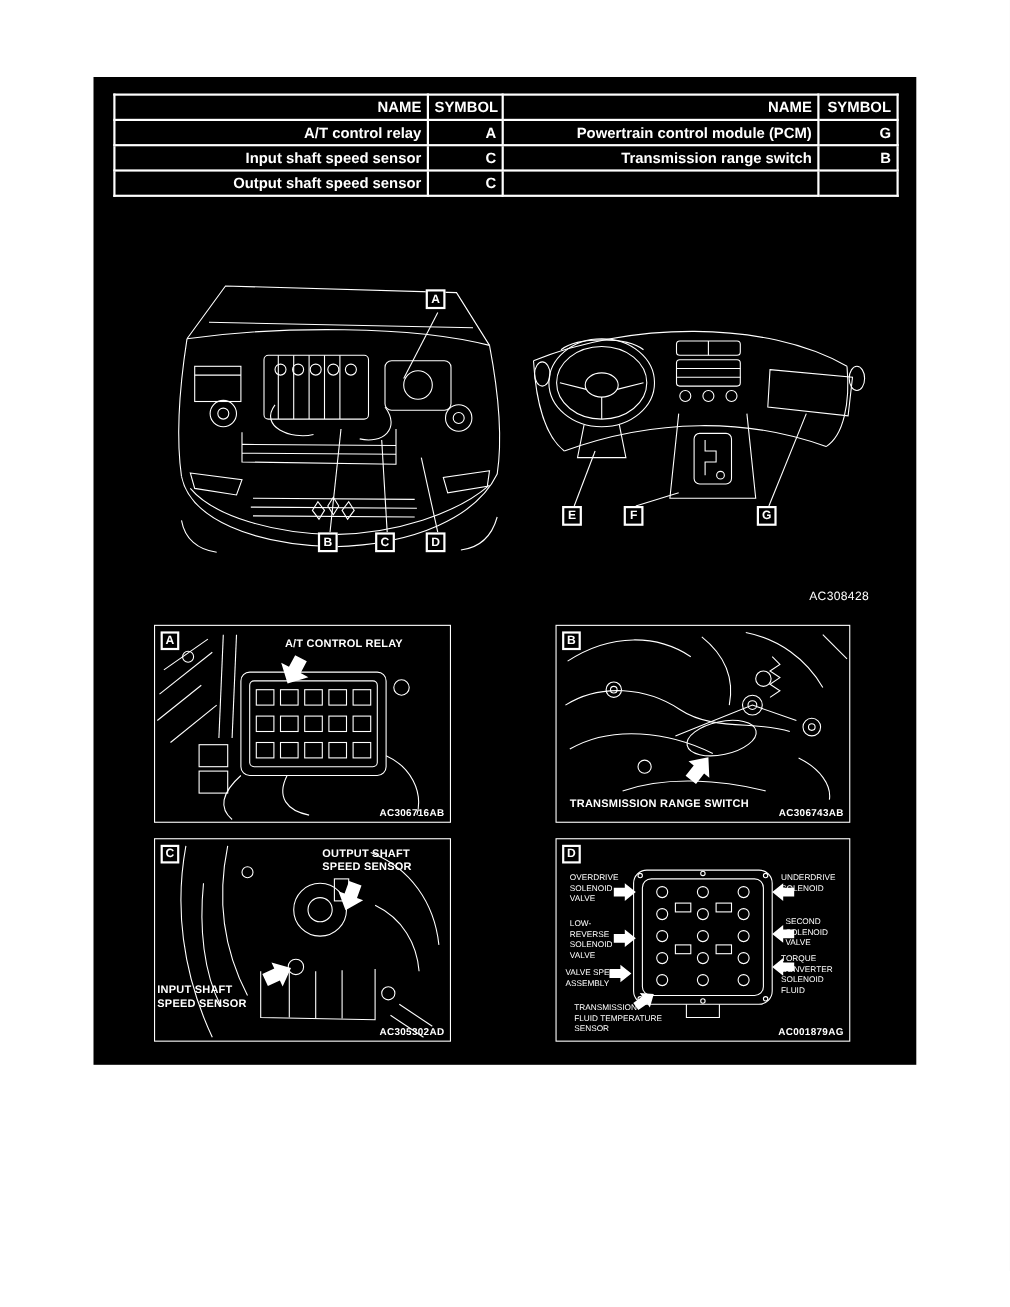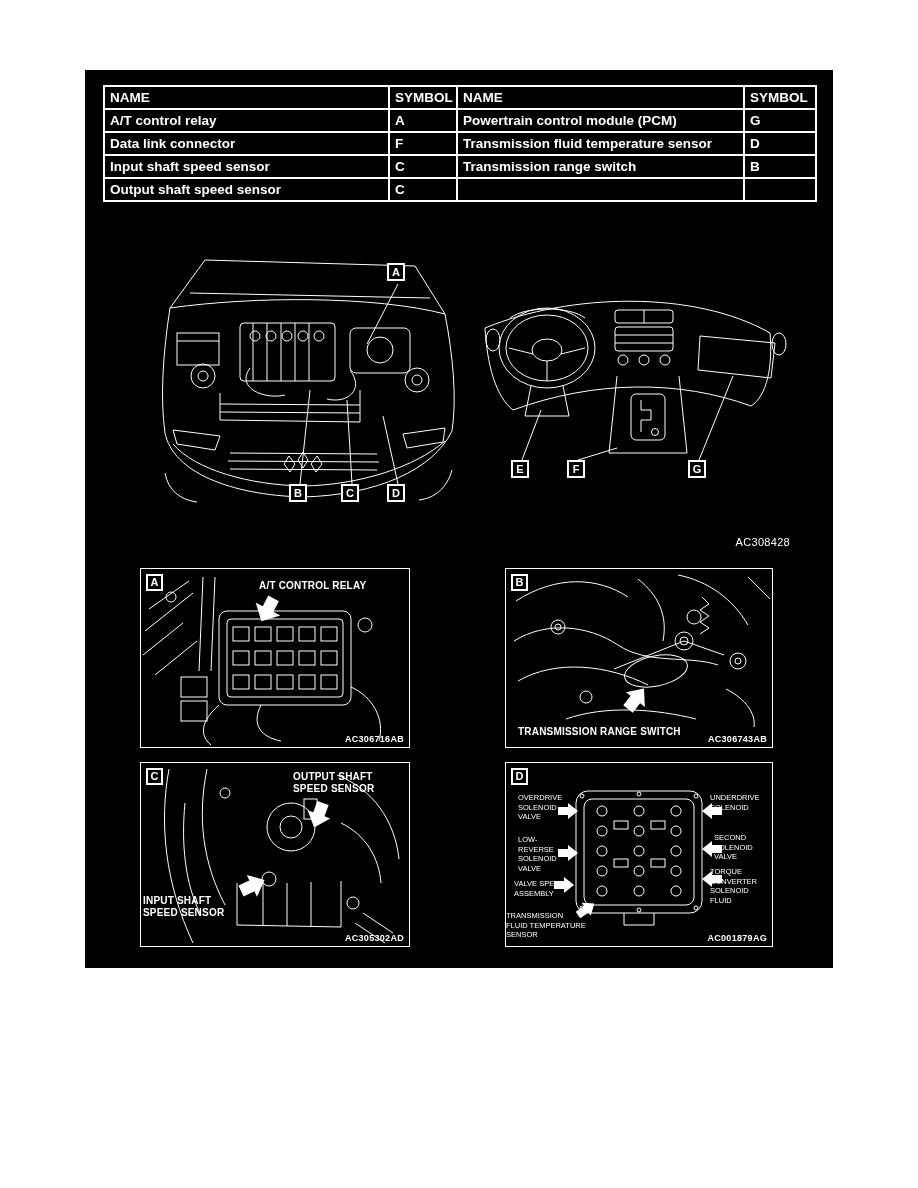--- a/index.html
+++ b/index.html
@@ -3,21 +3,21 @@
 <meta charset="utf-8">
 <style>
   * { margin:0; padding:0; box-sizing:border-box; }
   html,body { width:918px; height:1188px; background:#fff; font-family:"Liberation Sans", sans-serif; }
   .page { position:relative; width:918px; height:1188px; background:#fff; }
   .scan { position:absolute; left:85px; top:70px; width:748px; height:898px; background:#000; color:#fff; }
 
   table.comp { position:absolute; left:18px; top:15px; width:712px; border-collapse:collapse; table-layout:fixed; }
   table.comp th, table.comp td {
     border:2px solid #fff; color:#fff; font-size:13.5px; font-weight:bold;
-    text-align:left; padding:1px 5px; height:23px; background:#000;
+    text-align:right; padding:1px 5px; height:23px; background:#000;
     white-space:nowrap; overflow:hidden;
   }
 
   .overview { position:absolute; left:0; top:178px; width:748px; height:312px; }
   .overview svg { position:absolute; top:0; }
   .panel { position:absolute; border:1px solid #fff; background:#000; overflow:hidden; }
   .panel svg { position:absolute; left:0; top:0; }
 
   .callout {
     position:absolute; width:18px; height:18px; background:#000; border:2px solid #fff;
@@ -56,26 +56,20 @@
           <th>NAME</th>
           <th>SYMBOL</th>
         </tr>
       </thead>
       <tbody>
         <tr>
           <td>A/T control relay</td>
           <td>A</td>
           <td>Powertrain control module (PCM)</td>
           <td>G</td>
-        </tr>
-        <tr>
-          <td>Data link connector</td>
-          <td>F</td>
-          <td>Transmission fluid temperature sensor</td>
-          <td>D</td>
         </tr>
         <tr>
           <td>Input shaft speed sensor</td>
           <td>C</td>
           <td>Transmission range switch</td>
           <td>B</td>
         </tr>
         <tr>
           <td>Output shaft speed sensor</td>
           <td>C</td>
@@ -337,21 +331,21 @@
       <div class="corner">D</div>
       <div class="anno tiny" style="left:12px;top:30px">OVERDRIVE
 SOLENOID
 VALVE</div>
       <div class="anno tiny" style="left:12px;top:72px">LOW-
 REVERSE
 SOLENOID
 VALVE</div>
       <div class="anno tiny" style="left:8px;top:116px">VALVE SPEED
 ASSEMBLY</div>
-      <div class="anno tiny" style="left:0;top:148px">TRANSMISSION
+      <div class="anno tiny" style="left:16px;top:148px">TRANSMISSION
 FLUID TEMPERATURE
 SENSOR</div>
       <div class="anno tiny" style="left:204px;top:30px">UNDERDRIVE
 SOLENOID</div>
       <div class="anno tiny" style="left:208px;top:70px">SECOND
 SOLENOID
 VALVE</div>
       <div class="anno tiny" style="left:204px;top:104px">TORQUE
 CONVERTER
 SOLENOID

